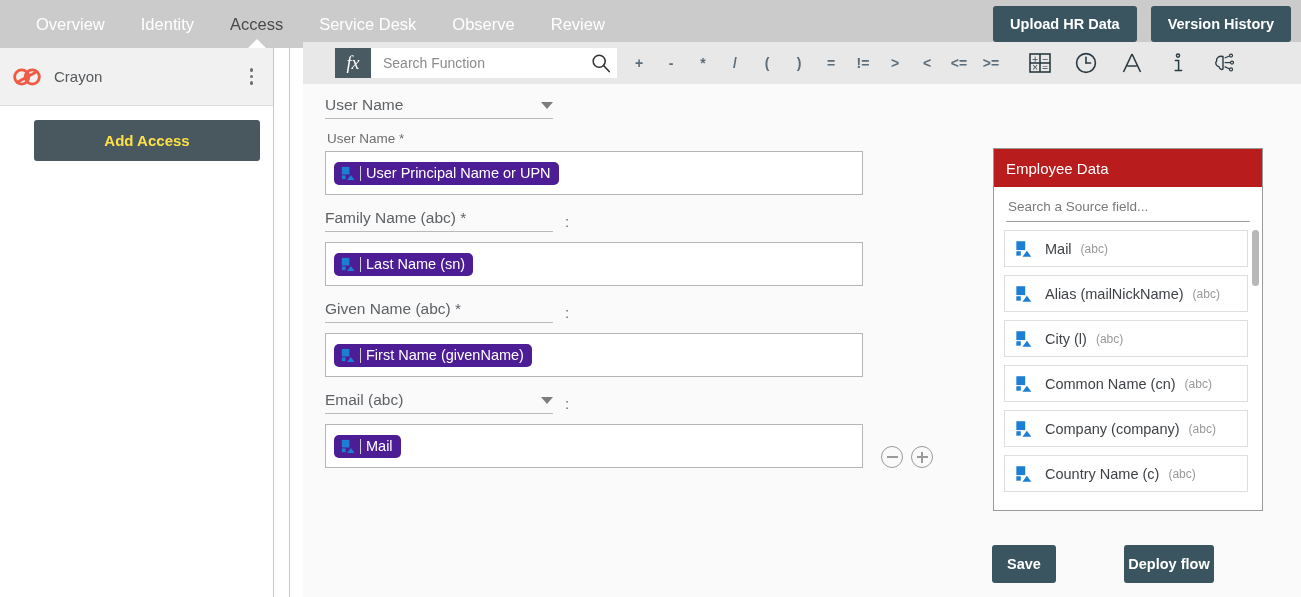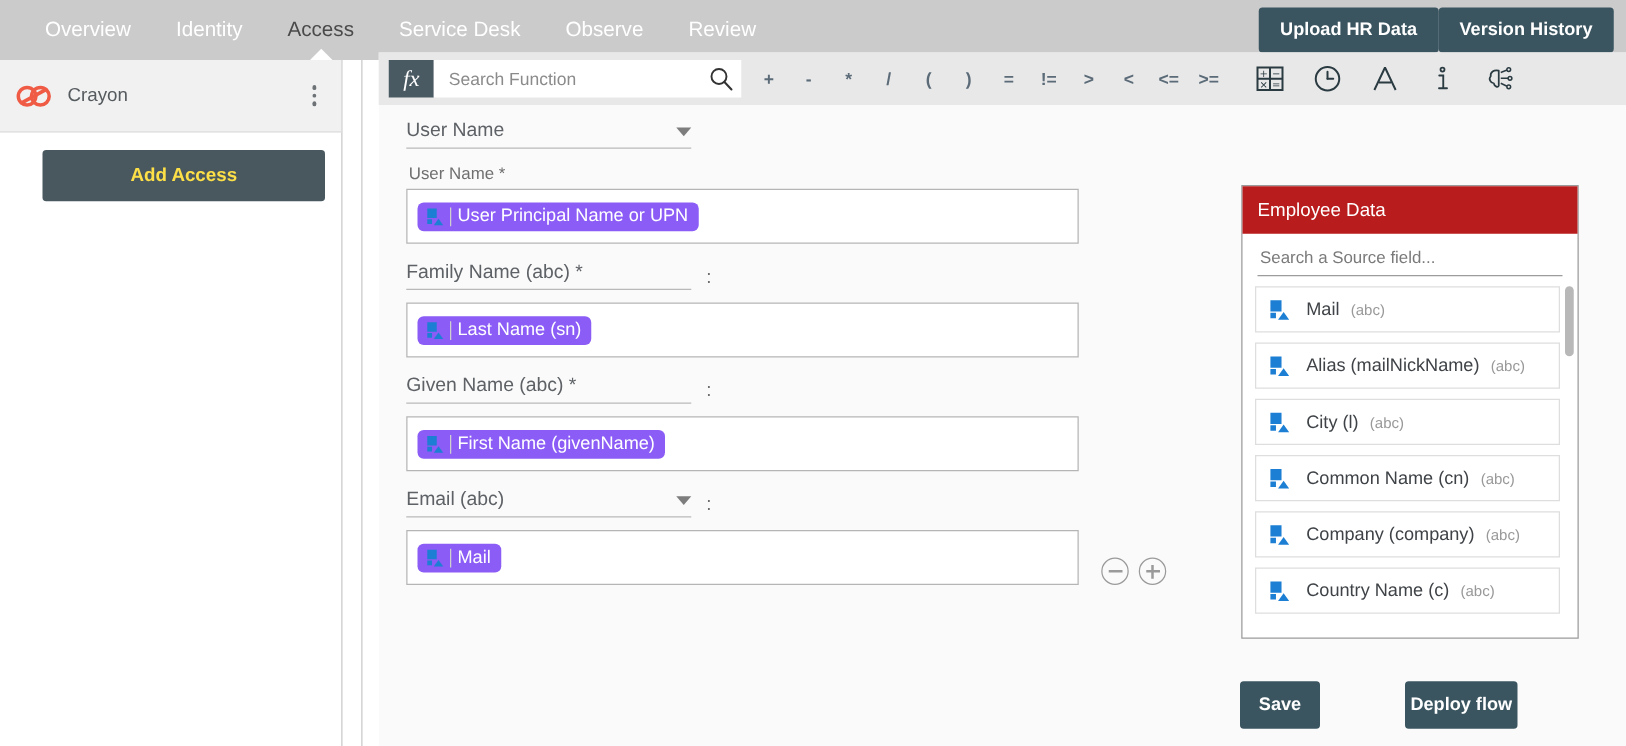--- a/index.html
+++ b/index.html
@@ -25,21 +25,21 @@
     padding: 0 18px; height: 48px; line-height: 48px; cursor: pointer;
     white-space: nowrap;
   }
   .nav-item.active { color: #4a4a4a; }
   .nav-caret {
     position: absolute; left: 50%; bottom: 0; transform: translateX(-50%);
     width: 0; height: 0;
     border-left: 9px solid transparent; border-right: 9px solid transparent;
     border-bottom: 9px solid #ffffff;
   }
-  .nav-right { position: absolute; right: 10px; top: 0; height: 48px; display: flex; align-items: center; }
+  .nav-right { position: absolute; right: 10px; top: 0; height: 48px; display: flex; align-items: center; gap: 14px; }
   .btn-dark {
     background: #3a5560; color: #ffffff; border: none; border-radius: 3px;
     font-family: "Liberation Sans", sans-serif;
     font-size: 14.5px; font-weight: bold; padding: 10px 17px; cursor: pointer;
     white-space: nowrap;
   }
 
   
   .sidebar {
     position: absolute; left: 0; top: 48px; width: 274px; height: 549px;
@@ -64,21 +64,21 @@
 
   
   .main {
     position: absolute; left: 303px; top: 42px; width: 998px; height: 555px;
     background: #fafafa;
   }
 
   
   .fx-bar {
     position: relative; height: 42px; background: #e8e8e8;
-    display: flex; align-items: center; padding-left: 8px;
+    display: flex; align-items: center; padding-left: 32px;
   }
   .fx-btn {
     width: 36px; height: 30px; background: #4a5a63; color: #ffffff;
     display: flex; align-items: center; justify-content: center;
     font-family: "Liberation Serif", serif; font-style: italic; font-size: 18px;
     cursor: pointer; flex: 0 0 auto;
   }
   .fx-search {
     width: 246px; height: 30px; background: #ffffff; border: none;
     display: flex; align-items: center; padding: 0 6px 0 10px; flex: 0 0 auto;
@@ -112,21 +112,21 @@
     border-top: 7px solid #7d7d7d;
   }
   .colon { position: absolute; left: 240px; bottom: 2px; font-size: 15px; color: #6d6d6d; }
 
   .field-label { font-size: 13.5px; color: #6f6f6f; margin: 12px 0 5px 2px; }
   .token-box {
     width: 538px; min-height: 44px; background: #ffffff; border: 1px solid #b5b5b5;
     display: flex; align-items: center; padding: 6px 8px;
   }
   .chip {
-    display: inline-flex; align-items: center; background: #8b5cf6;
+    display: inline-flex; align-items: center; background: #4c1d95;
     border-radius: 5px; padding: 3px 8px 3px 5px; cursor: pointer;
   }
   .chip .chip-ic { width: 17px; height: 17px; flex: 0 0 auto; }
   .chip .chip-bar { width: 1px; height: 15px; background: #cfcfcf; margin: 0 5px 0 4px; }
   .chip .chip-lbl { color: #ffffff; font-size: 14.5px; white-space: nowrap; }
 
   .field-block { margin-top: 14px; }
   .field-block.first { margin-top: 8px; }
 
   .pm-btns { position: absolute; display: flex; gap: 8px; }

